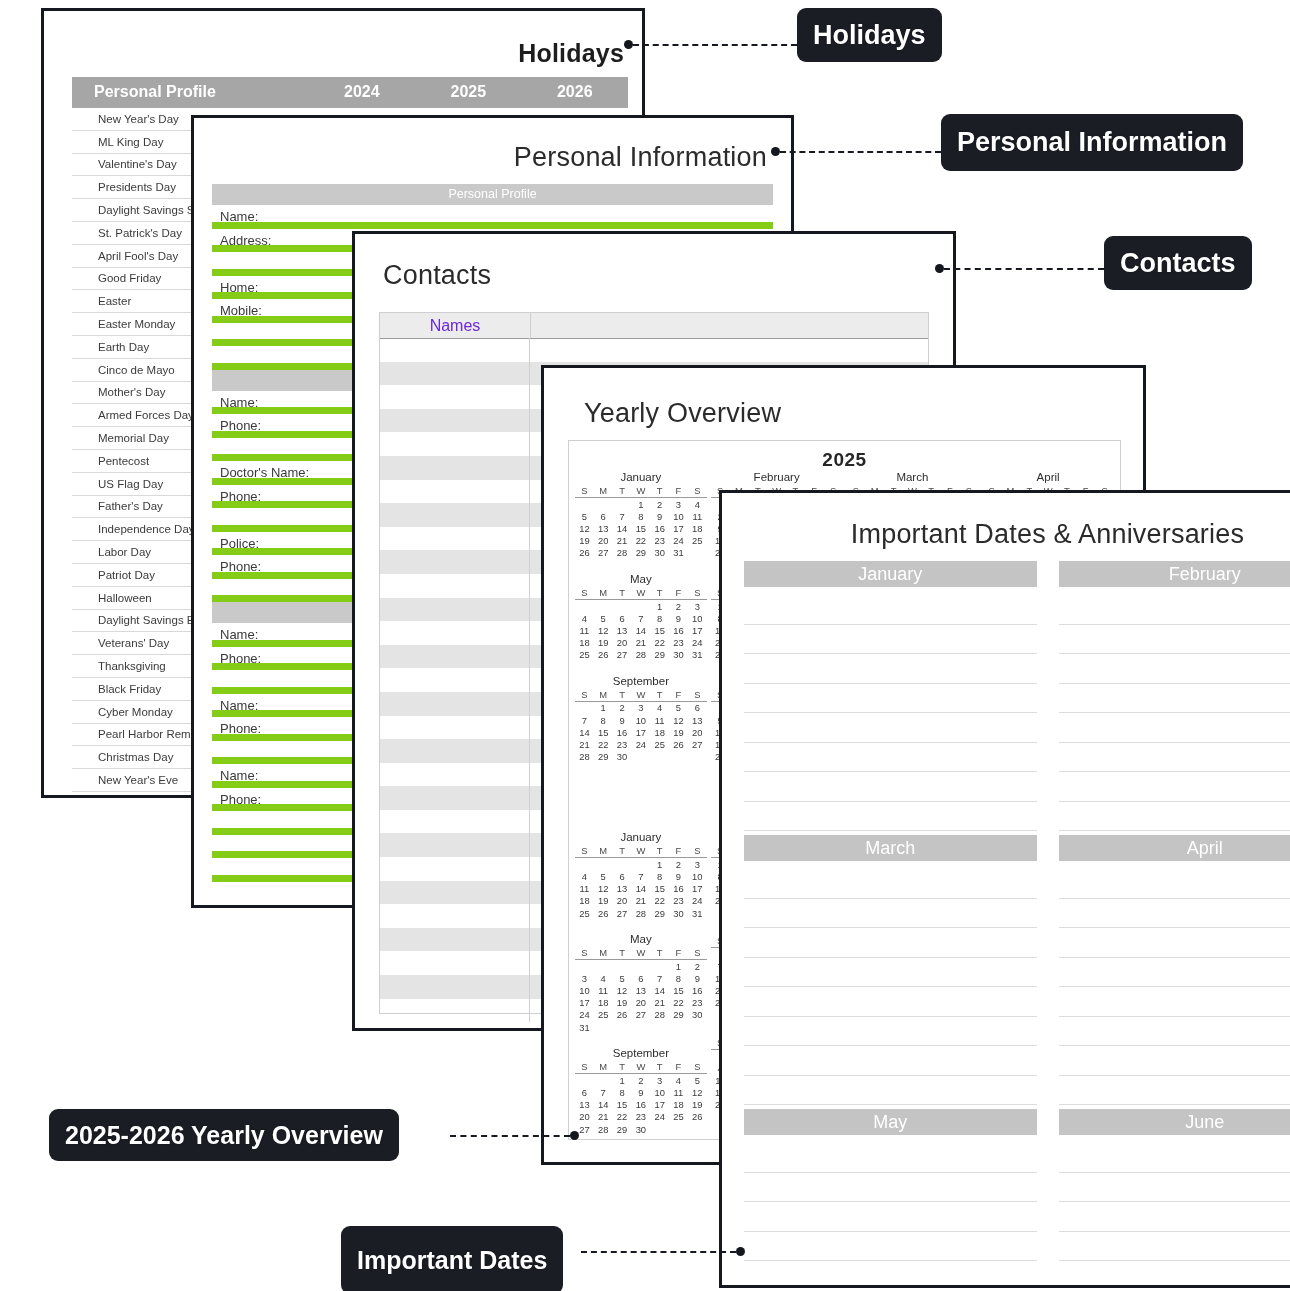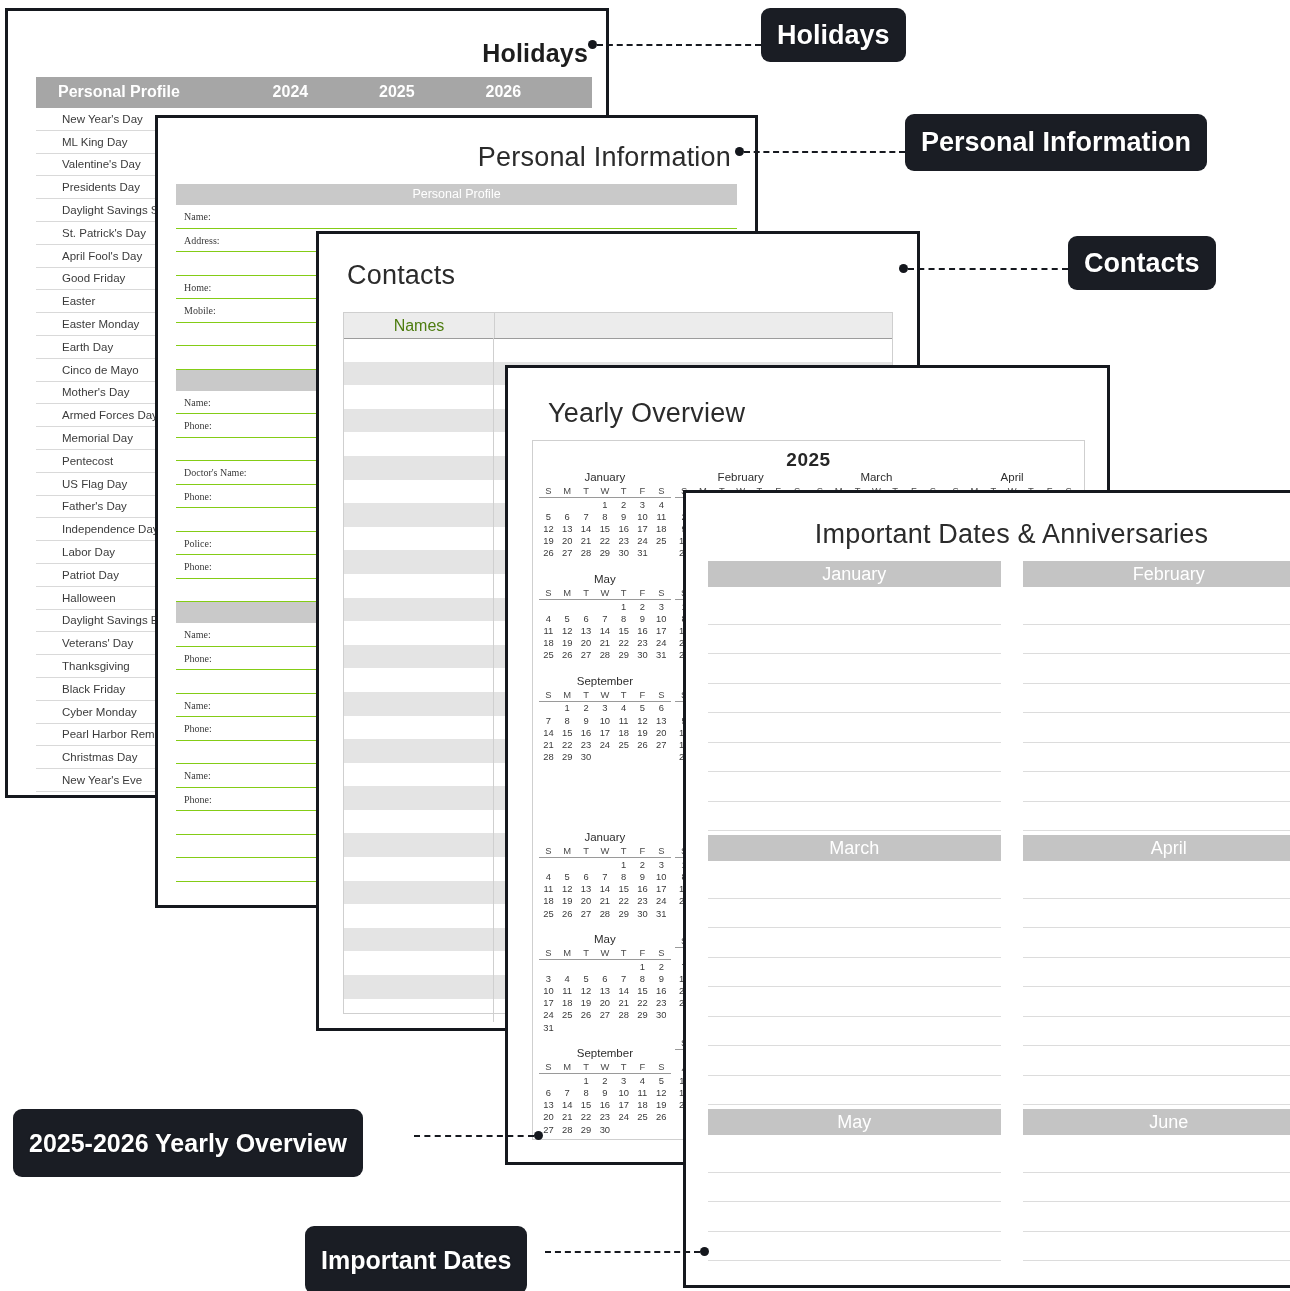--- a/index.html
+++ b/index.html
@@ -1,21 +1,21 @@
 <!DOCTYPE html>
 <html><head>
 <meta charset="utf-8">
 <style>
   html,body{margin:0;padding:0;}
   body{
     width:1290px;height:1291px;background:#ffffff;
     font-family:"Liberation Sans","DejaVu Sans",sans-serif;
     position:relative;overflow:hidden;
   }
-  .stage{position:absolute;inset:0;}
+  .stage{position:absolute;inset:0;margin-left:36px;}
 
   
   .sheet{
     position:absolute;background:#fff;
     border:3px solid #15181e;
     box-sizing:border-box;
     overflow:hidden;
   }
   .sheet-inner{position:absolute;inset:0;overflow:hidden;}
   .sheet-title{
@@ -27,51 +27,51 @@
   #holidays{left:5px;top:8px;width:604px;height:790px;}
   #holidays .sheet-title{
     position:absolute;right:18px;top:28px;font-weight:700;font-size:25px;color:#1d1d1d;
   }
   .hol-table{position:absolute;left:28px;top:66px;width:556px;border-collapse:collapse;}
   .hol-head td{
     background:#a6a6a6;color:#fff;font-weight:700;font-size:16px;
     padding:6px 0 7px 0;height:18px;
   }
   .hol-head td.hname{padding-left:22px;text-align:left;width:218px;}
-  .hol-head td.hyr{width:112px;}
+  .hol-head td.hyr{text-align:center;width:112px;}
   .hol-table tbody tr{height:21.8px;}
   .hol-table tbody td{
     border-bottom:1px solid #d9d9d9;font-size:11.5px;color:#3b3b3b;
     padding:0;height:21.8px;vertical-align:middle;white-space:nowrap;
   }
   .hol-table tbody td.hname{padding-left:26px;text-align:left;}
   .hol-table tbody td.hyr{text-align:center;}
 
   
   #personal{left:155px;top:115px;width:603px;height:793px;}
   #personal .sheet-title{position:absolute;left:0;right:24px;top:24px;text-align:right;}
   .pi-body{position:absolute;left:18px;top:66px;right:18px;bottom:10px;}
   .pi-bar{
     background:#c9c9c9;color:#fff;text-align:center;font-size:12.5px;
     height:21px;line-height:21px;margin:0;
   }
   .pi-bar.blank{color:transparent;}
   .pi-row{
-    height:23.5px;line-height:23.5px;border-bottom:1px solid #84cc16;
-    font-size:10px;color:#3a3a3a;padding-left:8px;box-sizing:border-box;font-family:Liberation Serif, serif;
+    height:23.5px;line-height:23.5px;border-bottom:7px solid #84cc16;
+    font-size:13px;color:#3a3a3a;padding-left:8px;box-sizing:border-box;
   }
   .pi-row.empty{color:transparent;}
 
   
   #contacts{left:316px;top:231px;width:604px;height:800px;}
   #contacts .sheet-title{position:absolute;left:28px;top:26px;}
   .ct-table{position:absolute;left:24px;top:78px;right:24px;bottom:14px;border:1px solid #cfcfcf;box-sizing:border-box;}
   .ct-head{display:flex;border-bottom:1px solid #9c9c9c;background:#ececec;height:25px;}
   .ct-head>div{
-    font-size:16px;color:#4d7c0f;text-align:center;line-height:25px;
+    font-size:16px;color:#6d28d9;text-align:center;line-height:25px;
   }
   .ct-head .c1{width:150px;border-right:1px solid #cfcfcf;}
   .ct-head .c2{flex:1;}
   .ct-rows{position:absolute;left:0;right:0;top:25px;bottom:0;}
   .ct-row{display:flex;height:23.6px;}
   .ct-row .c1{width:150px;border-right:1px solid #cfcfcf;box-sizing:border-box;}
   .ct-row .c2{flex:1;}
   .ct-row.alt{background:#e4e4e4;}
 
   
@@ -109,21 +109,21 @@
     font-weight:700;display:flex;align-items:center;justify-content:center;
     padding:0 16px;box-sizing:border-box;white-space:nowrap;
     text-shadow:0 0 2px rgba(0,0,0,.4);
   }
   .leader{position:absolute;border-top:2px dashed #16191f;height:0;}
   .dot{position:absolute;width:9px;height:9px;border-radius:50%;background:#14171d;}
 
   #cl-holidays{left:761px;top:8px;height:54px;font-size:27px;}
   #cl-personal{left:905px;top:114px;height:57px;font-size:27px;}
   #cl-contacts{left:1068px;top:236px;height:54px;font-size:27px;}
-  #cl-yearly{left:13px;top:1109px;height:68px;font-size:25px;}
+  #cl-yearly{left:13px;top:1109px;height:52px;font-size:25px;}
   #cl-dates{left:305px;top:1226px;height:68px;font-size:25px;}
 </style>
 </head>
 <body>
 
 <div class="stage">
 
   <div class="sheet" id="holidays">
     <div class="sheet-inner">
       <div class="sheet-title">Holidays</div>

